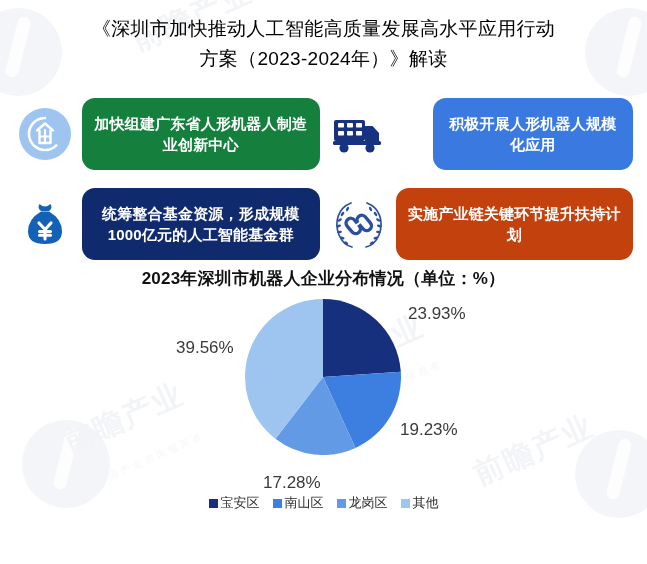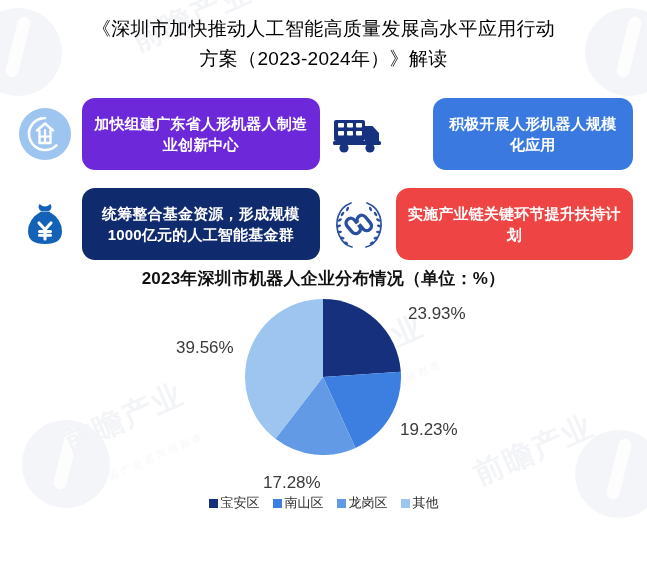--- a/index.html
+++ b/index.html
@@ -206,21 +206,21 @@
   <div class="card-row">
     <div class="card-icon">
       <svg width="58" height="58" viewBox="0 0 58 58" aria-hidden="true">
         <circle cx="29" cy="29" r="26" fill="#9ec4f0"></circle>
         <path d="M29 13 a16 16 0 1 0 11.3 27.3" fill="none" stroke="#ffffff" stroke-width="2.6" stroke-linecap="round"></path>
         <path d="M29 18.5 L21 25.5 M29 18.5 L37 25.5" fill="none" stroke="#ffffff" stroke-width="2.4" stroke-linecap="round"></path>
         <path d="M23.5 25 L23.5 38 L34.5 38 L34.5 25" fill="none" stroke="#ffffff" stroke-width="2.4" stroke-linejoin="round"></path>
         <path d="M29 25 L29 38 M24.5 31.5 L33.5 31.5" stroke="#ffffff" stroke-width="2.2" stroke-linecap="round"></path>
       </svg>
     </div>
-    <div class="card-box c-periwinkle" style="background: #6d28d9;">
+    <div class="card-box c-periwinkle" style="background: #15803d;">
       <span class="card-text">加快组建广东省人形机器人制造业创新中心</span>
     </div>
   </div>
 
   <div class="card-row">
     <div class="card-icon">
       <svg width="56" height="44" viewBox="0 0 56 44" aria-hidden="true">
         <rect x="3" y="8" width="31" height="21" rx="2" fill="#17337f"></rect>
         <path d="M34 14 h7.5 l6.5 7 v8 h-14 z" fill="#17337f"></path>
         <rect x="2" y="29" width="48" height="4" rx="1.6" fill="#17337f"></rect>
@@ -276,21 +276,21 @@
           <ellipse cx="42.8" cy="48" rx="2.4" ry="1.3" transform="rotate(-34 42.8 48)"></ellipse>
           <ellipse cx="41.5" cy="14" rx="2.4" ry="1.3" transform="rotate(66 41.5 14)"></ellipse>
         </g>
         <g fill="none" stroke="#2a4fa0" stroke-width="3.4" stroke-linecap="round" stroke-linejoin="round">
           <rect x="19.5" y="22.5" width="9.5" height="17" rx="4.7" transform="rotate(-40 24.2 31)"></rect>
           <rect x="30.5" y="19.5" width="9.5" height="17" rx="4.7" transform="rotate(-40 35.2 28)"></rect>
         </g>
         <path d="M24 33 L34 25" stroke="#ffffff" stroke-width="2" stroke-linecap="round"></path>
       </svg>
     </div>
-    <div class="card-box c-navy" style="background: #ef4444;">
+    <div class="card-box c-navy" style="background: #c2410c;">
       <span class="card-text">实施产业链关键环节提升扶持计划</span>
     </div>
   </div>
 </div>
 
 <div class="chart-section">
   <div class="chart-title">2023年深圳市机器人企业分布情况（单位：%）</div>
 
   <div class="chart-area">
     <div class="pie-wrap">

